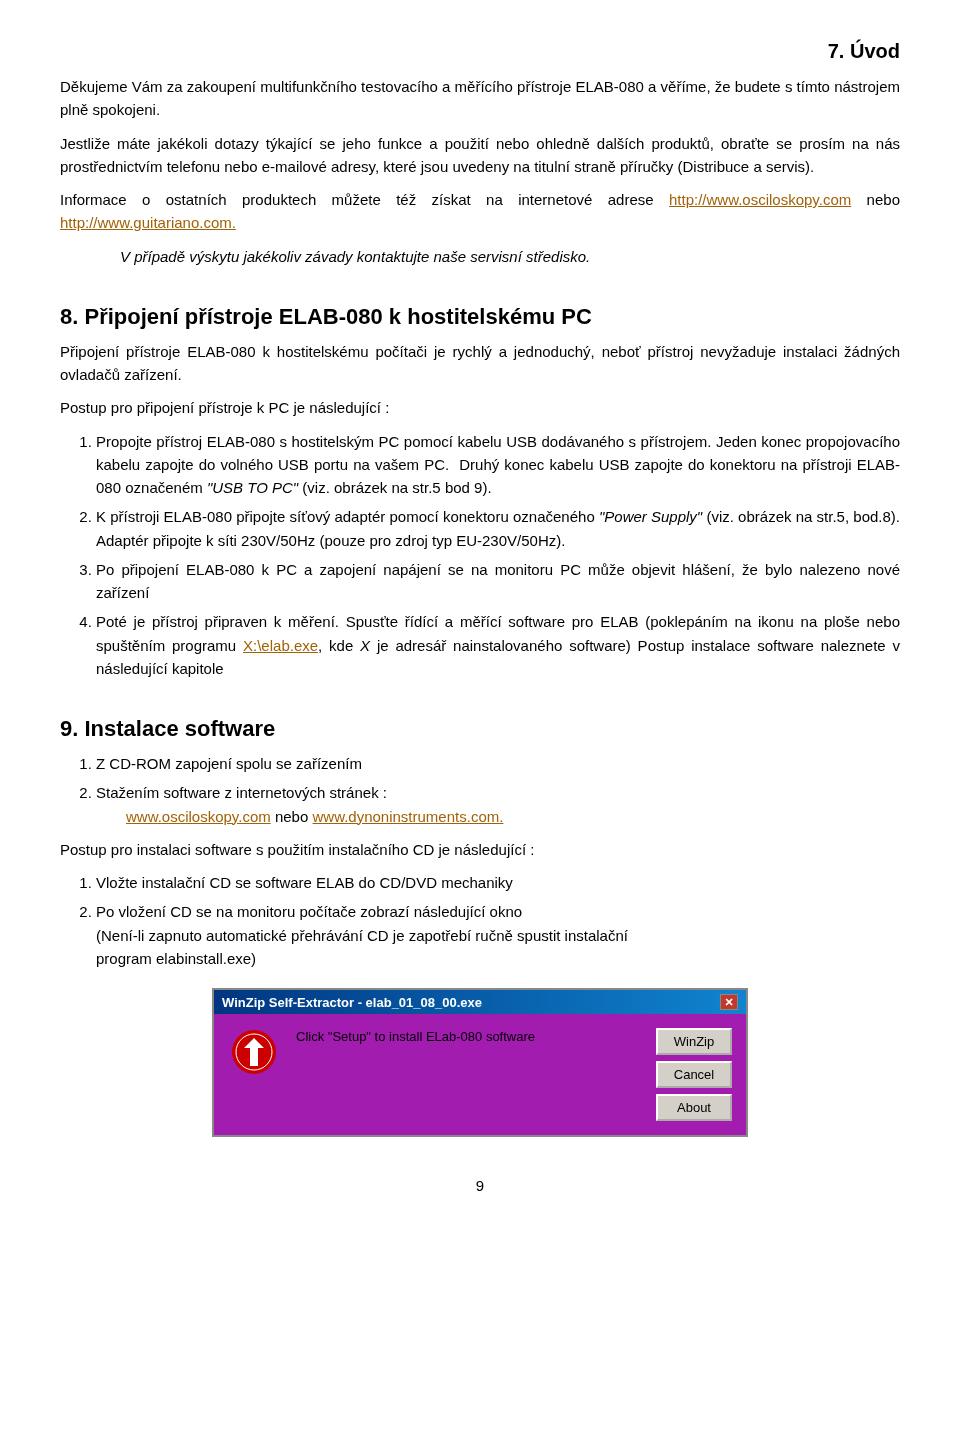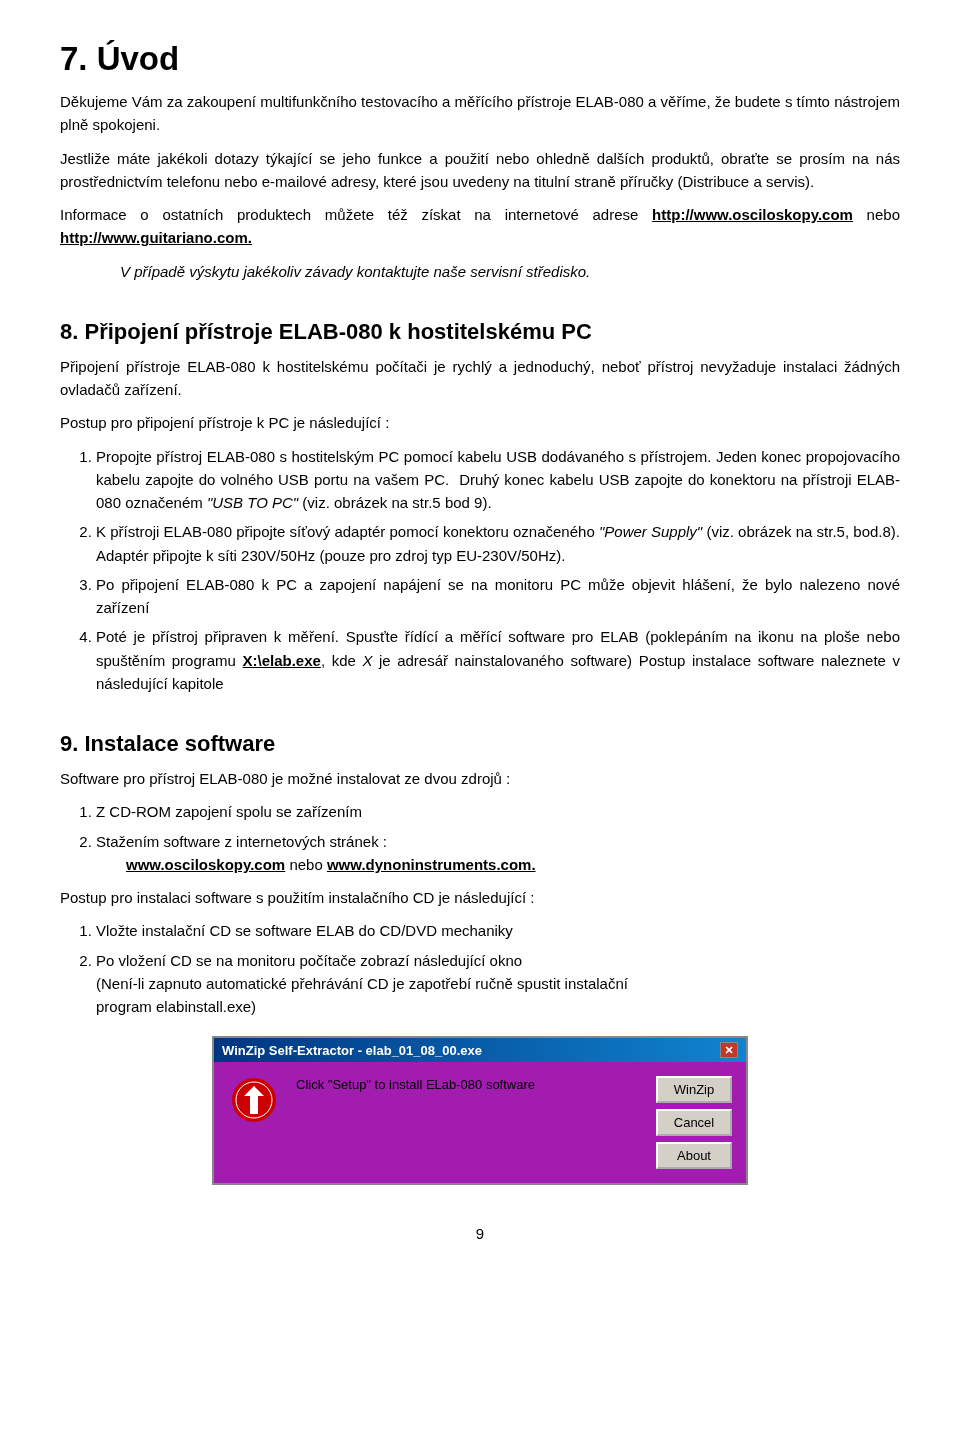--- a/index.html
+++ b/index.html
@@ -6,23 +6,24 @@
     body {
       background: #fff;
       font-family: Arial, sans-serif;
       font-size: 15px;
       color: #000;
       width: 960px;
       min-height: 1437px;
       padding: 40px 60px 60px 60px;
     }
     h1 {
-      font-size: 33px;
+      font-size: 20px;
       font-weight: bold;
       margin-bottom: 12px;
+      text-align: right;
     }
     h2 {
       font-size: 22px;
       font-weight: bold;
       margin-bottom: 10px;
       margin-top: 36px;
     }
     p {
       margin-bottom: 10px;
       line-height: 1.55;
@@ -30,21 +31,21 @@
     }
     ol {
       margin-left: 36px;
       margin-bottom: 10px;
     }
     ol li {
       margin-bottom: 6px;
       line-height: 1.55;
       text-align: justify;
     }
-    a { color: #000000; text-decoration: underline; font-weight: bold; }
+    a { color: #a16207; text-decoration: underline; }
     .underline { text-decoration: underline; }
     .section { margin-bottom: 18px; }
     .page-number {
       text-align: center;
       margin-top: 40px;
       font-size: 15px;
     }
     .dialog-container {
       display: flex;
       justify-content: center;
@@ -161,21 +162,20 @@
       <span>Po připojení ELAB-080 k PC a zapojení napájení se na monitoru PC může objevit hlášení, že bylo nalezeno nové zařízení</span>
     </li>
     <li>
       <span>Poté je přístroj připraven k měření. Spusťte řídící a měřící software pro ELAB (poklepáním na ikonu na ploše nebo spuštěním programu <a href="#" class="underline">X:\elab.exe</a>, kde <em>X</em> je adresář nainstalovaného software) Postup instalace software naleznete v následující kapitole</span>
     </li>
   </ol>
 </div>
 
 <div class="section">
   <h2>9. Instalace software</h2>
-  <p>Software pro přístroj ELAB-080 je možné instalovat ze dvou zdrojů :</p>
   <ol>
     <li>Z CD-ROM zapojení spolu se zařízením</li>
     <li>
       <span>Stažením software z internetových stránek :</span><br>
       <span class="indent-block">
         <a href="#">www.osciloskopy.com</a><span> nebo </span><a href="#">www.dynoninstruments.com.</a>
       </span>
     </li>
   </ol>
   <p>Postup pro instalaci software s použitím instalačního CD je následující :</p>

